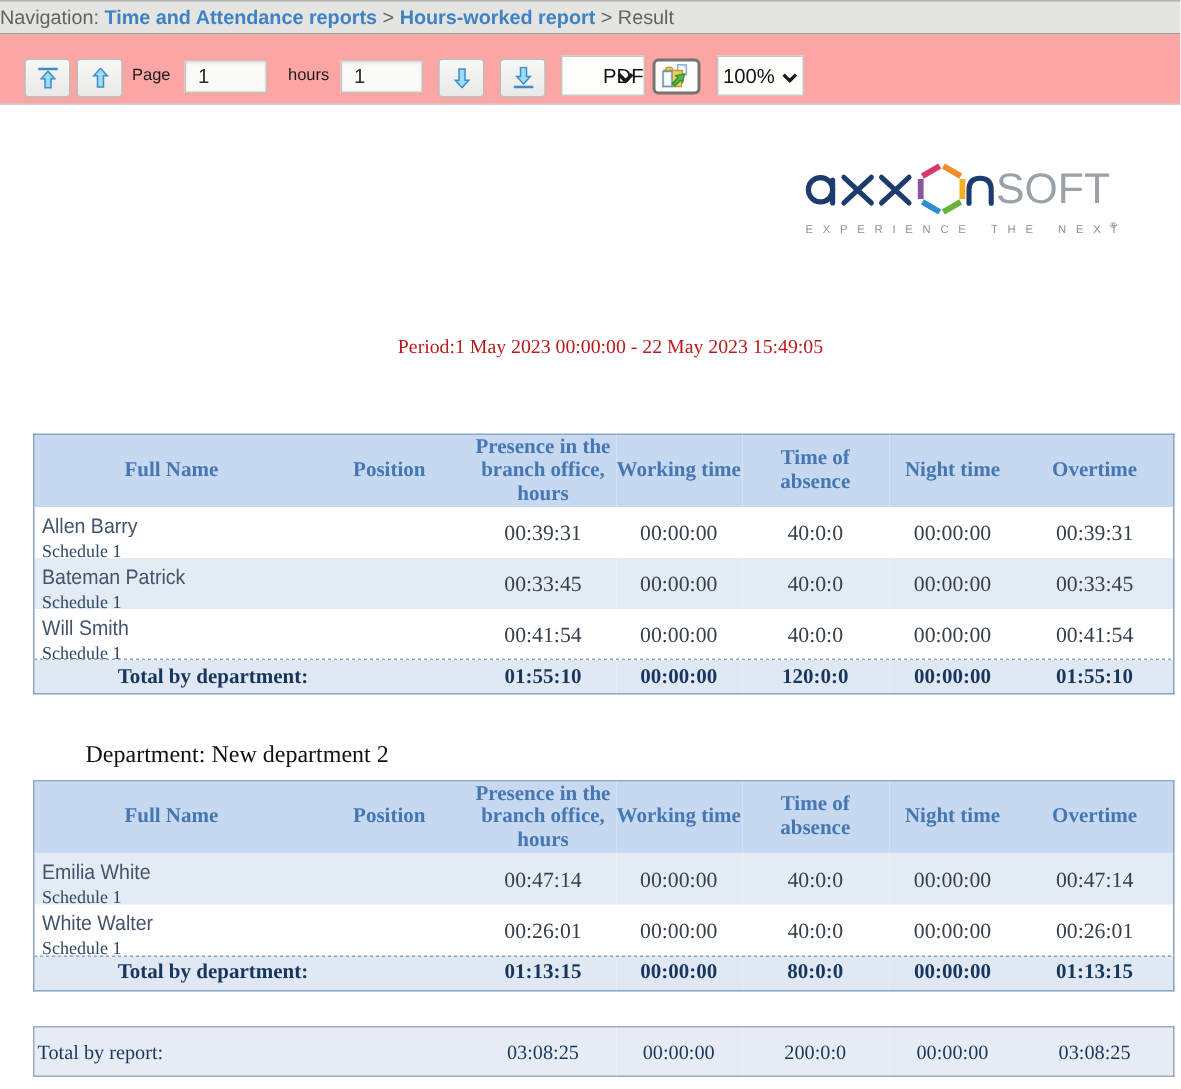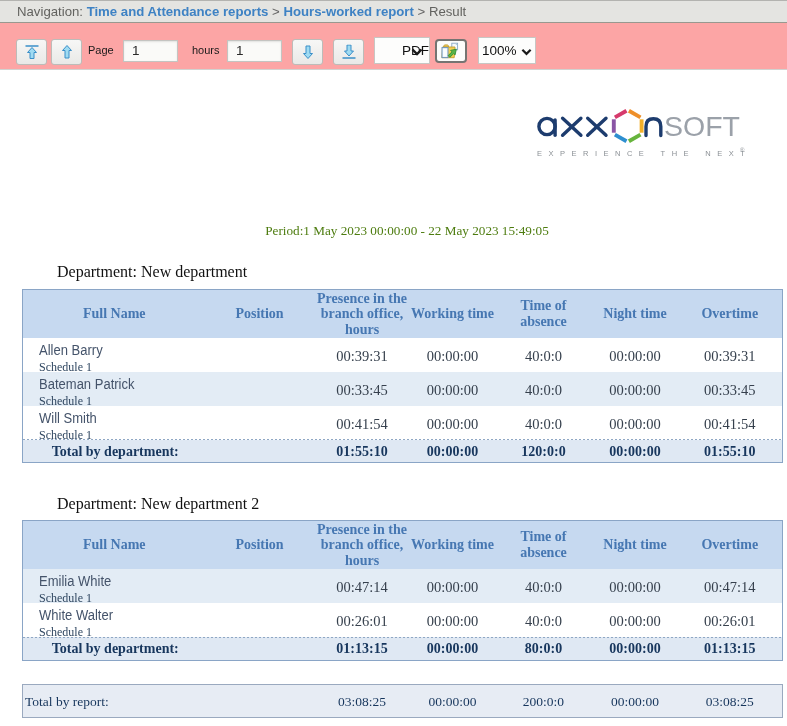--- a/index.html
+++ b/index.html
@@ -2,21 +2,21 @@
 <html><head>
 <meta charset="utf-8">
 <style>
 * { margin:0; padding:0; box-sizing:border-box; }
 html,body { width:787px; background:#fff; font-family:"Liberation Sans", sans-serif; }
 body { position:relative; height:726px; overflow:hidden; }
 
 
 .nav {
   height:23px; background:#e4e4e1; border-top:1px solid #b3b3b0; border-bottom:1px solid #98988f;
-  font-size:13.2px; color:#62625f; line-height:21px; padding-left:17px;
+  font-size:13.2px; color:#62625f; line-height:21px; 
 }
 .nav b { color:#3e82c4; }
 .nav .sep { color:#666; font-weight:normal; }
 
 
 .toolbar {
   height:47px; background:#fca5a5; border-bottom:1px solid #d2d2d0;
   position:relative;
 }
 .tbtn {
@@ -44,21 +44,21 @@
 
 
 .report { position:absolute; top:0; left:0; width:787px; height:552px; }
 .logo { position:absolute; left:536px; top:104px; }
 .title {
   position:absolute; top:198px; left:27px; width:760px; text-align:center;
   font-family:"Liberation Serif", serif; font-weight:bold; font-size:18px; color:#17365d;
 }
 .period {
   position:absolute; top:223px; left:27px; width:760px; text-align:center;
-  font-family:"Liberation Serif", serif; font-size:13.2px; color:#4d7c0f;
+  font-family:"Liberation Serif", serif; font-size:13.2px; color:#b91c1c;
 }
 .dept {
   position:absolute; left:57px;
   font-family:"Liberation Serif", serif; font-size:16px; color:#111;
 }
 table.rep {
   position:absolute; left:22px; width:760px;
   border-collapse:collapse; table-layout:fixed;
   font-family:"Liberation Serif", serif;
 }
@@ -66,32 +66,32 @@
 table.rep col.c4{width:84px;} table.rep col.c5{width:98px;} table.rep col.c6{width:85px;}
 table.rep col.c7{width:105px;}
 table.rep th {
   background:#c6d9f0; color:#4677b2; font-weight:bold; font-size:14px;
   text-align:center; vertical-align:middle; padding:0; line-height:15.5px;
 }
 table.rep { border:1px solid #8aa5c6; }
 table.rep thead tr { height:48px; }
 table.rep tr.data { height:34px; }
 table.rep tr.alt td { background:#e3ecf5; }
-td.namec { vertical-align:top; padding-left:16px; }
+td.namec { vertical-align:top; padding-left:5px; }
 .pname { position:relative; top:1px; font-family:"Liberation Sans", sans-serif; font-size:14px; color:#44536a; line-height:16px; padding-top:3px; transform:scaleX(0.93); transform-origin:0 0; white-space:nowrap; }
 .psched { position:relative; top:2px; font-family:"Liberation Serif", serif; font-size:12px; color:#2f4660; line-height:12px; padding-top:2px; }
 td.val { text-align:center; vertical-align:middle; font-size:14.5px; color:#36404d; padding-top:3px; }
 tr.total td {
   background:#dfe8f3;
   font-weight:bold; color:#17365d; font-size:14px; padding-top:2px;
 }
 .dash { position:absolute; left:23px; width:758px; height:1px;
   background:repeating-linear-gradient(90deg,#8fa7c4 0 2px,rgba(0,0,0,0) 2px 4px); }
 tr.total { height:23px; }
-tr.total td.tlabel { text-align:center; padding-left:2px; }
+tr.total td.tlabel { text-align:right; padding-left:2px; }
 tr.total td.val { color:#17365d; }
 table.totrep {
   position:absolute; left:22px; top:684px; width:760px; height:34px;
   border-collapse:collapse; table-layout:fixed;
   font-family:"Liberation Serif", serif; border:1px solid #9aa9bf;
 }
 table.totrep td { background:#e7ecf4; font-weight:normal; color:#17365d; font-size:13.5px; padding-top:1px; }
 table.totrep td.tlabel { text-align:left; padding-left:2px; }
 table.totrep td.val { text-align:center; }
 </style>
@@ -168,21 +168,20 @@
     <path d="M110 31.5 L110 22.5 Q110 14.8 117.4 14.8 Q124.8 14.8 124.8 22.5 L124.8 31.5" fill="none" stroke="#1d3c6e" stroke-width="3.4" stroke-linecap="round"></path>
 
     <text x="128" y="31.5" font-family="Liberation Sans, sans-serif" font-size="28.5" fill="#9ba1a9" letter-spacing="0">SOFT</text>
 
     <text x="1" y="51.5" font-family="Liberation Sans, sans-serif" font-size="7.5" fill="#8c9196" letter-spacing="6.5">EXPERIENCE THE NEXT</text>
     <text x="204" y="48" font-family="Liberation Sans, sans-serif" font-size="6" fill="#8c9196">®</text>
   </svg></div>
 
   <div class="period">Period:1 May 2023 00:00:00 - 22 May 2023 15:49:05</div>
 
-  <div class="dept" style="top:263px;">Department: New department</div>
   <table class="rep" style="top:289px;">
     <colgroup>
         <col class="c1">
         <col class="c2">
         <col class="c3">
         <col class="c4">
         <col class="c5">
         <col class="c6">
         <col class="c7">
       </colgroup>

